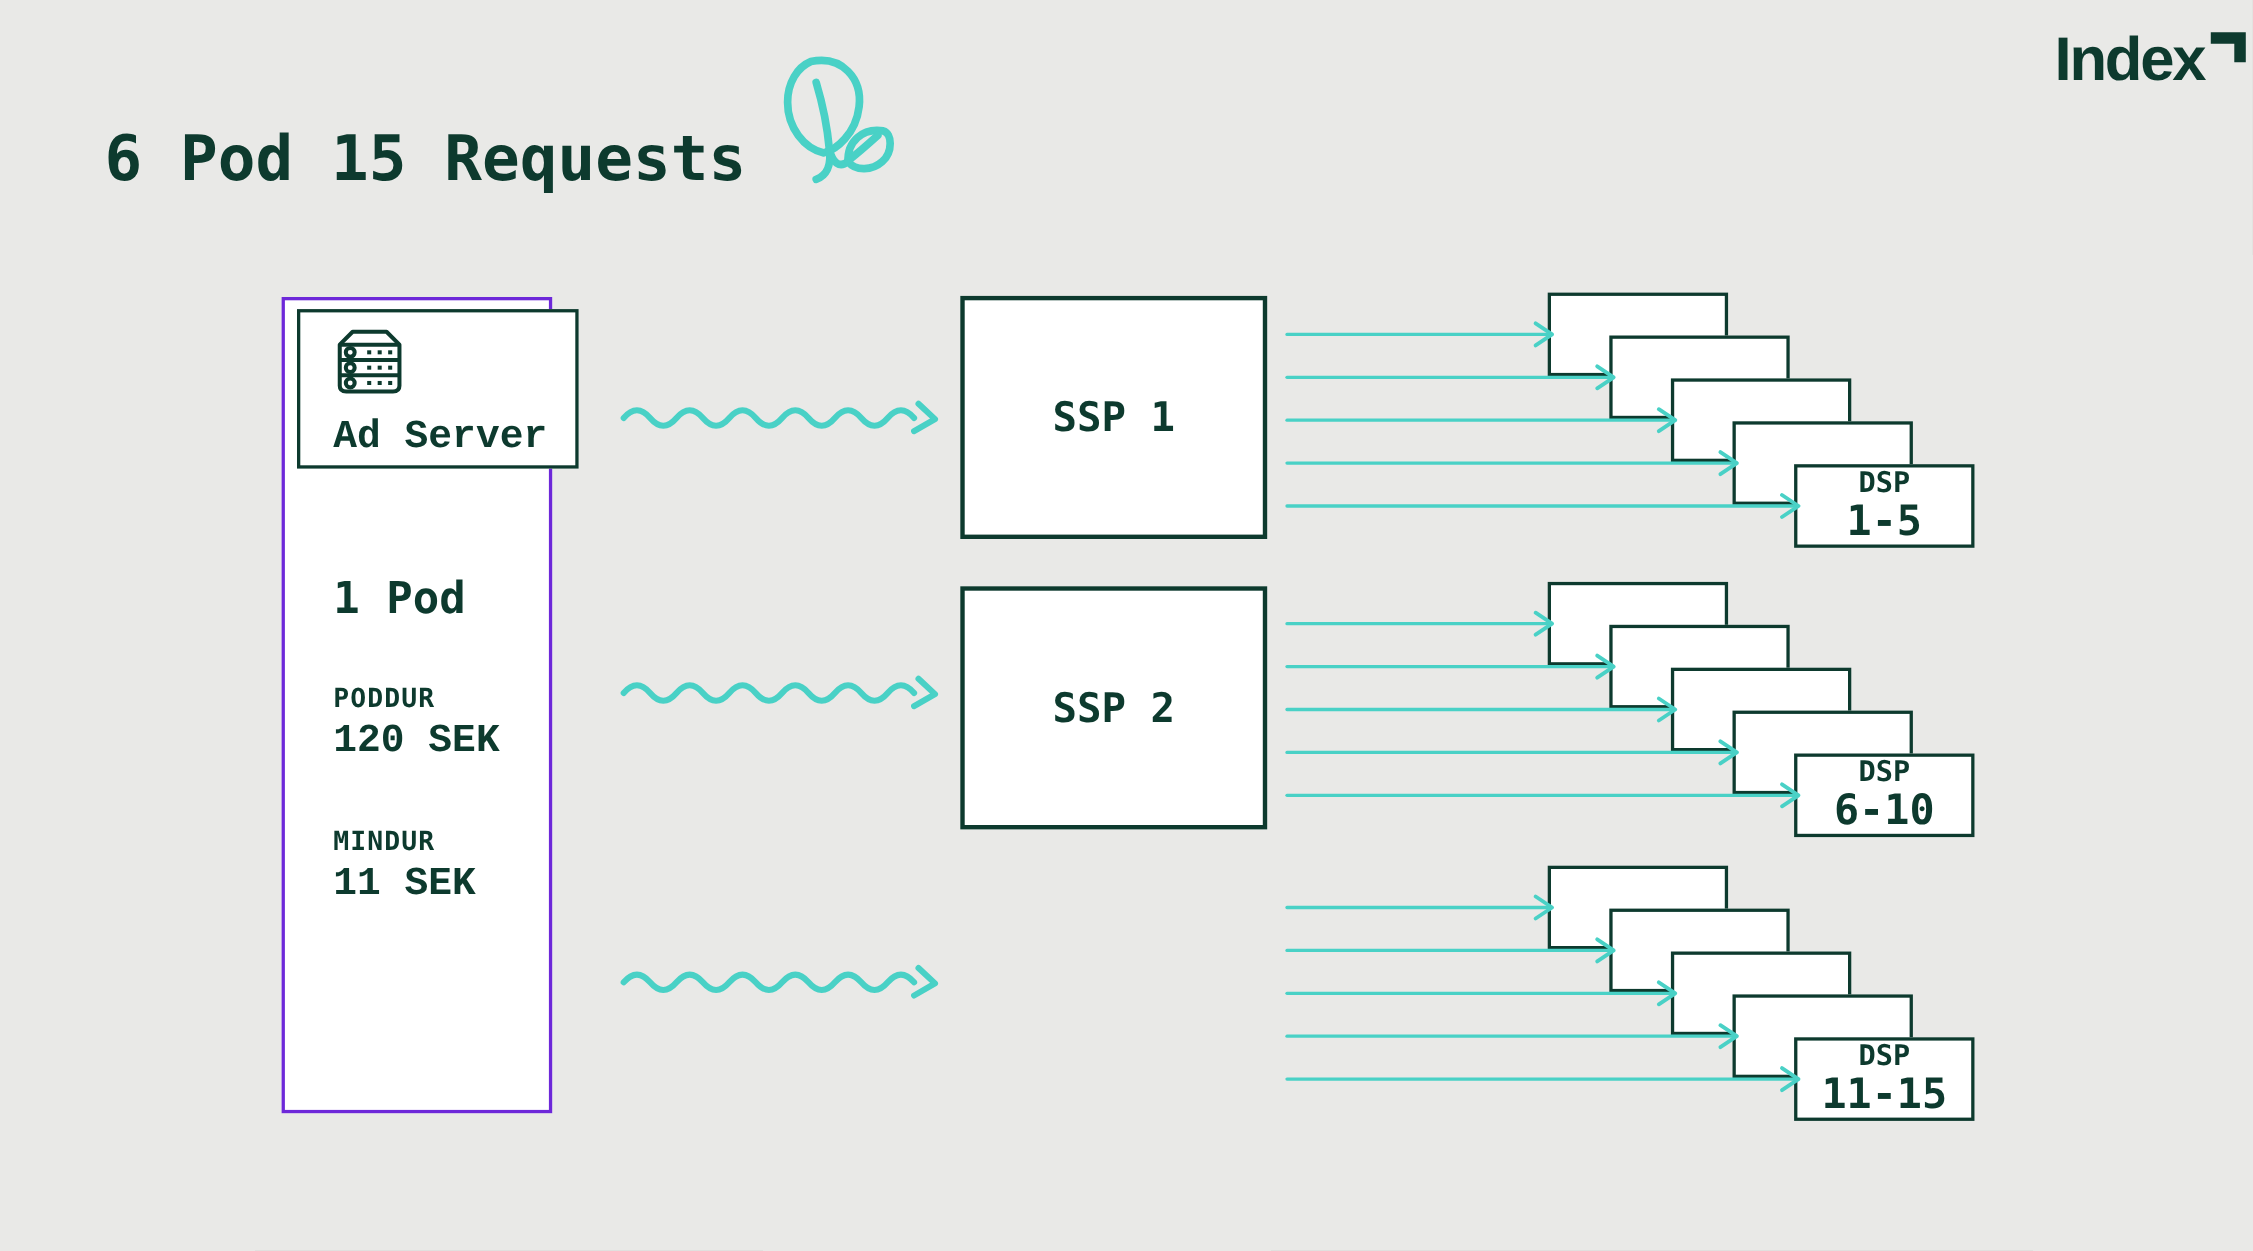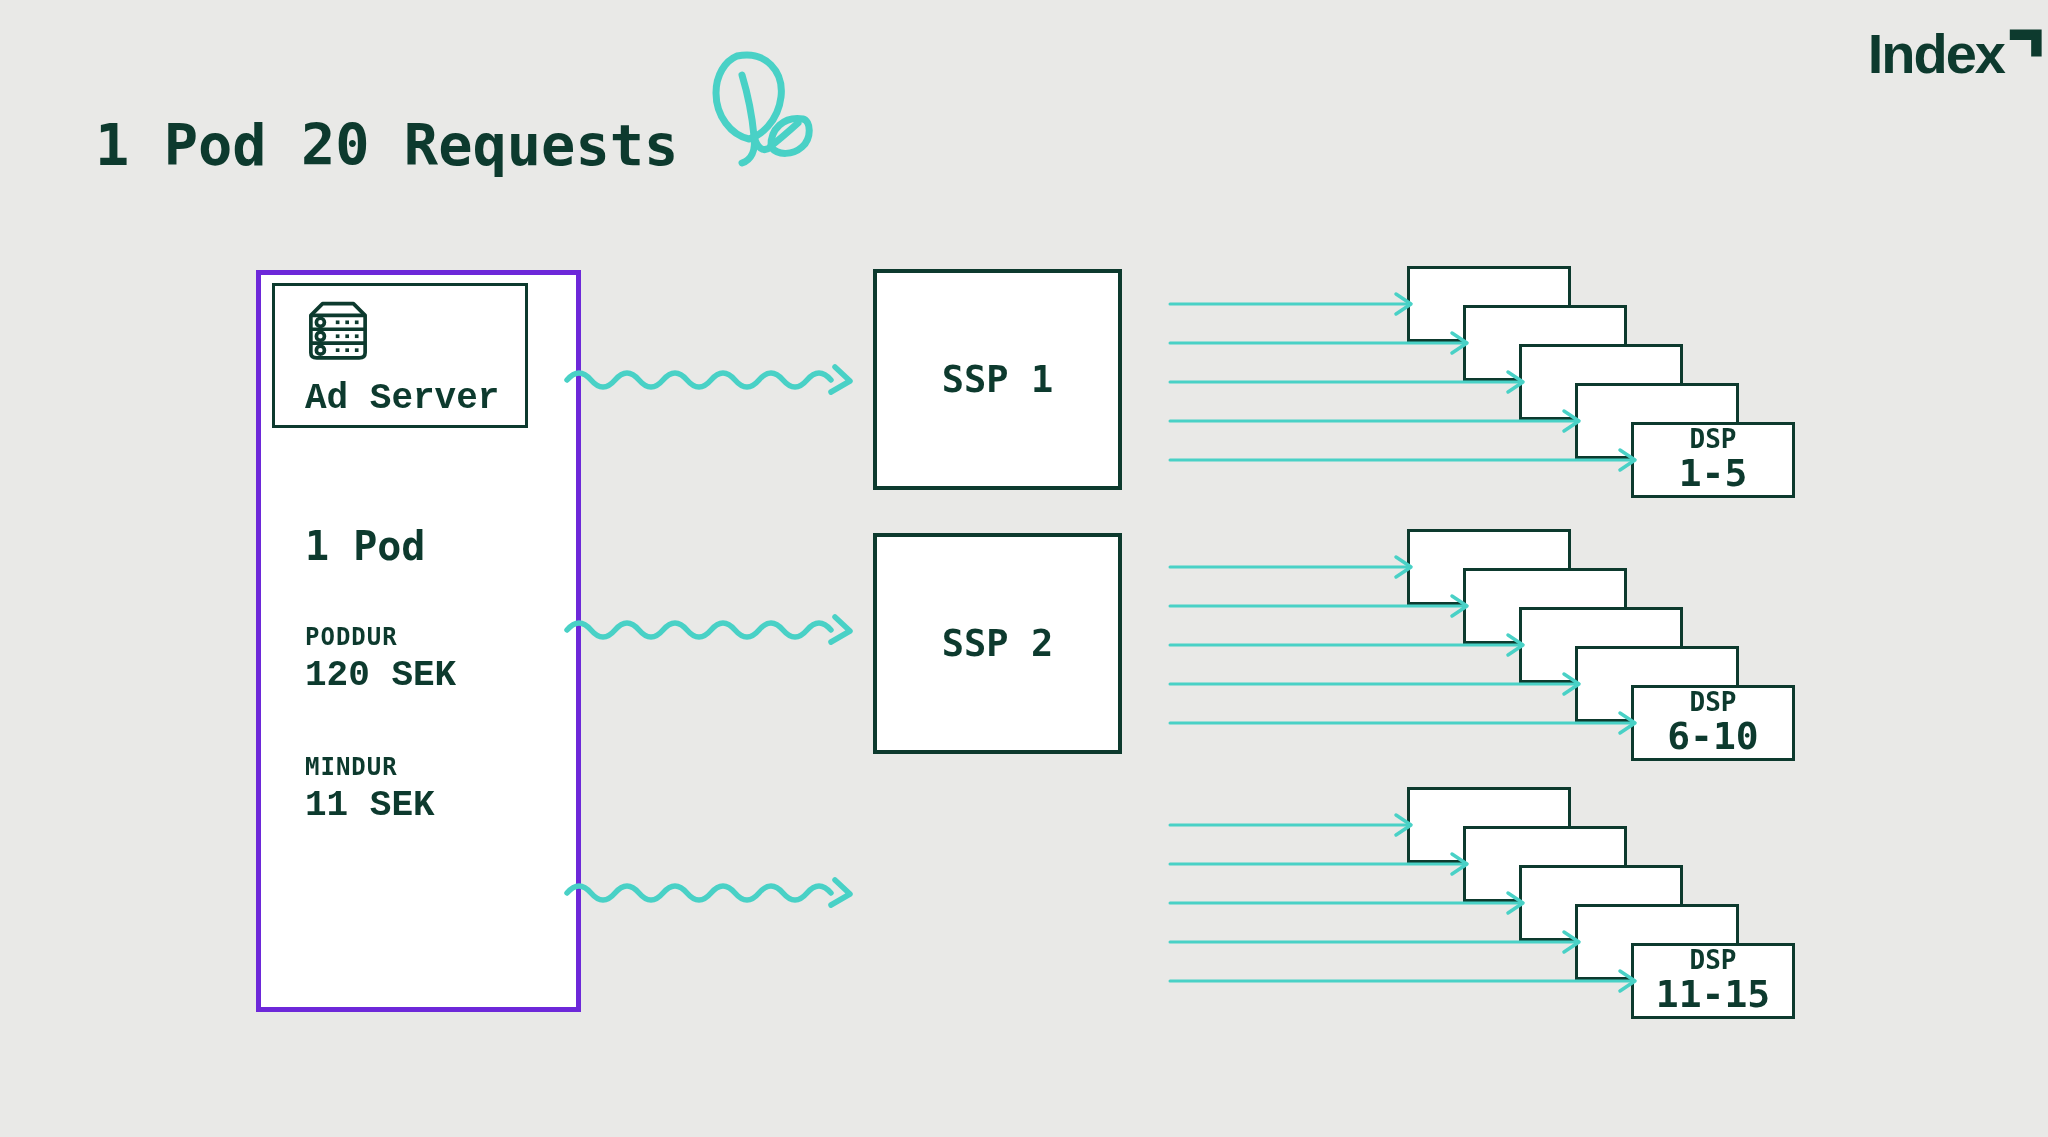--- a/index.html
+++ b/index.html
@@ -16,60 +16,60 @@
   }
   .leaf{position:absolute;left:690px;top:44px;}
   .logo{
     position:absolute;right:4px;top:26px;display:flex;align-items:flex-start;
     font-family:"Liberation Sans",sans-serif;font-weight:600;
     font-size:56px;letter-spacing:-2px;line-height:1;color:#0d3a2e;
   }
   .logo-mark{margin-left:2px;margin-top:2px;}
   
   .tall-box{
-    position:absolute;left:256px;top:270px;width:325px;height:742px;
-    background:#ffffff;border:5px solid #6d28d9;box-sizing:border-box;
+    position:absolute;left:256px;top:270px;width:246px;height:742px;
+    background:#ffffff;border:3px solid #6d28d9;box-sizing:border-box;
   }
   .adserver-box{
     position:absolute;left:11px;top:8px;width:256px;height:145px;
     background:#ffffff;border:3px solid #0d3a2e;box-sizing:border-box;
   }
   .server-icon{position:absolute;left:30px;top:12px;}
   .adserver-label{
     position:absolute;left:30px;top:92px;
     font-family:"Liberation Mono",monospace;font-weight:700;font-size:36px;
     white-space:nowrap;
   }
   .pod-label{position:absolute;left:44px;top:248px;font-size:40px;font-weight:600;white-space:nowrap;}
   .stat-label{position:absolute;left:44px;font-size:24px;font-weight:600;letter-spacing:1px;white-space:nowrap;}
   .stat-value{position:absolute;left:44px;font-size:36px;font-weight:600;white-space:nowrap;font-family:Liberation Mono, monospace;}
   
   .ssp-box{
-    position:absolute;left:873px;width:249px;height:221px;
+    position:absolute;left:873px;width:279px;height:221px;
     background:#ffffff;border:4px solid #0d3a2e;box-sizing:border-box;
     display:flex;align-items:center;justify-content:center;
     font-size:37px;font-weight:600;z-index:2;white-space:pre;
   }
   
   .dsp-card{
     position:absolute;width:164px;height:76px;
     background:#ffffff;border:3px solid #0d3a2e;box-sizing:border-box;
     z-index:2;
     display:flex;flex-direction:column;align-items:center;justify-content:center;
   }
   .dsp-line1{font-size:26px;font-weight:600;line-height:1.05;}
   .dsp-line2{font-size:38px;font-weight:600;line-height:1.05;}
   .connector-layer{position:absolute;left:0;top:0;z-index:5;pointer-events:none;}
 </style>
 </head>
 <body>
 
 <div class="canvas">
 
-  <h1 class="title">1 Pod 20 Requests</h1>
+  <h1 class="title">6 Pod 15 Requests</h1>
   <svg class="leaf" width="124" height="126" viewBox="0 0 124 126">
     <g fill="none" stroke="#49d1c6" stroke-width="7" stroke-linecap="round" stroke-linejoin="round">
       <path d="M 47 12 C 76 6 94 28 91 53 C 88 78 70 92 59 95 C 41 91 26 72 26 49 C 26 31 35 17 47 12 Z"></path>
       <path d="M 52 31 C 58 51 62 70 64 92 C 66 107 61 116 52 119"></path>
       <path d="M 64 92 C 67 104 73 109 81 103"></path>
       <path d="M 81 103 C 80 85 94 72 113 75 C 121 77 122 94 112 103 C 103 111 88 112 81 103 Z"></path>
       <path d="M 108 79 C 98 88 90 95 81 102"></path>
     </g>
   </svg>
 

